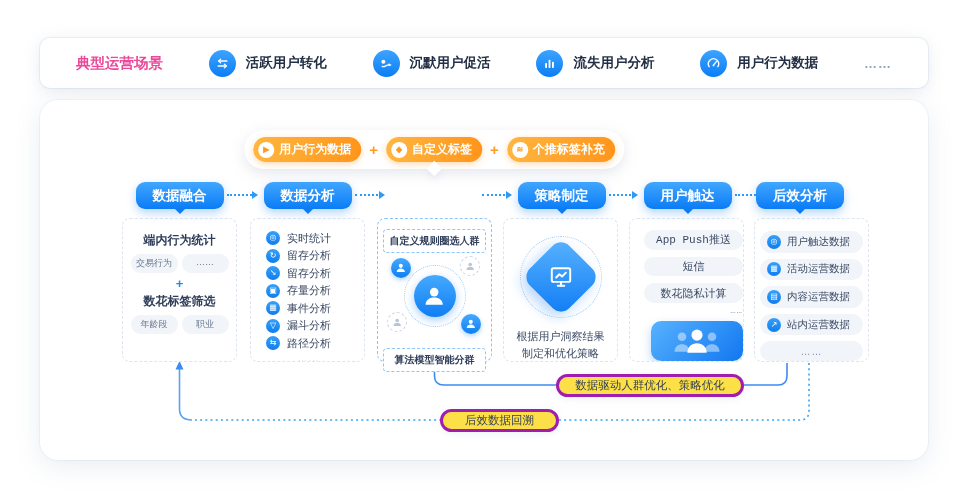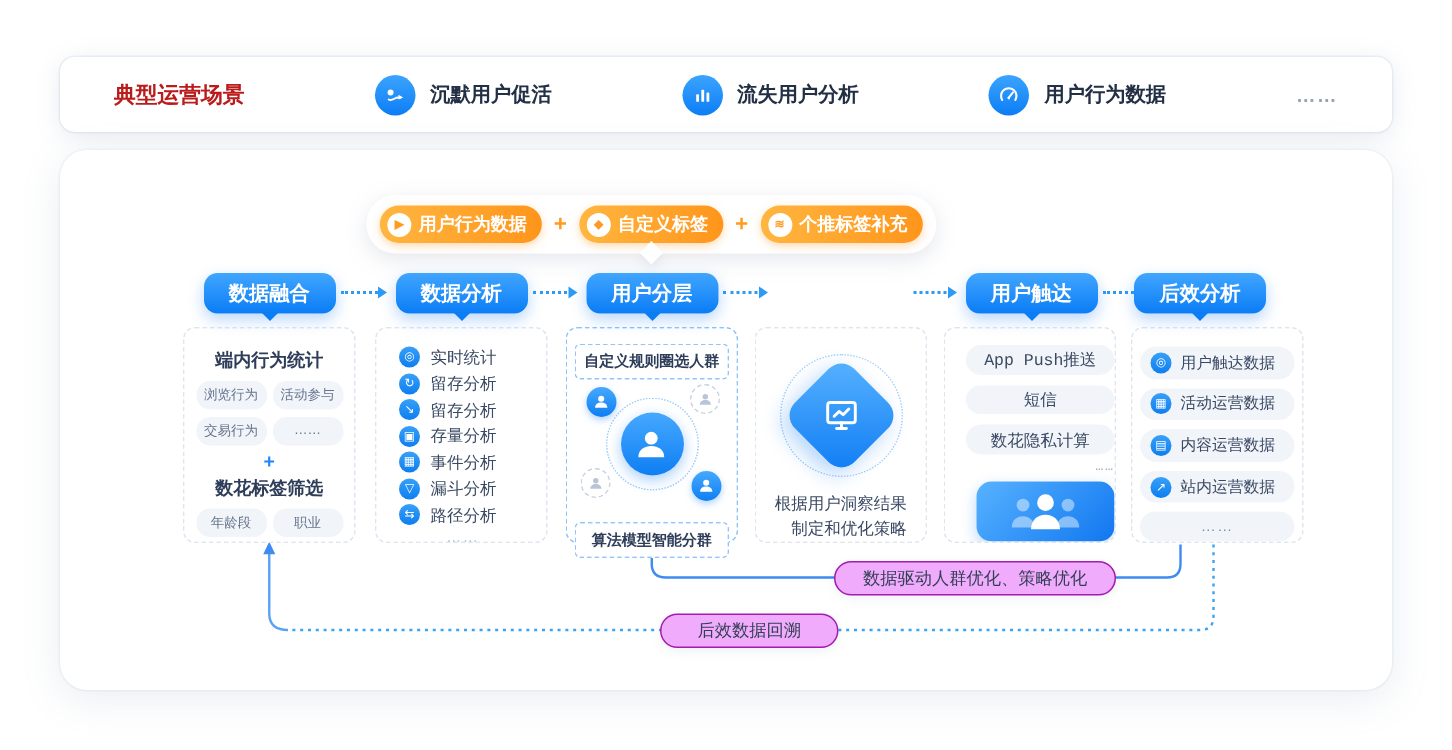--- a/index.html
+++ b/index.html
@@ -3,21 +3,21 @@
 <meta charset="utf-8">
 <style>
   * { margin:0; padding:0; box-sizing:border-box; }
   html,body { width:968px; height:500px; background:#fff; font-family:"Liberation Sans", sans-serif; overflow:hidden; }
   .app { position:absolute; inset:0; background:#fff; }
 
   
   .topbar { position:absolute; left:40px; top:38px; width:888px; height:50px; background:#fff;
             border-radius:10px; box-shadow:0 3px 16px rgba(120,140,170,.18), 0 0 0 1px rgba(232,238,246,.7);
             display:flex; align-items:center; justify-content:space-between; padding:0 36px; }
-  .tb-title { font-size:14.5px; font-weight:bold; color:#b91c1c; white-space:nowrap; }
+  .tb-title { font-size:14.5px; font-weight:bold; color:#ec4899; white-space:nowrap; }
   .tb-item { display:flex; align-items:center; gap:10px; cursor:pointer; }
   .tb-ic { width:27px; height:27px; border-radius:50%; background:linear-gradient(180deg,#3CA4FF,#0C7DF5);
            display:flex; align-items:center; justify-content:center; flex:none; }
   .tb-ic svg { width:15px; height:15px; }
   .tb-label { font-size:13.5px; font-weight:bold; color:#222F44; white-space:nowrap; }
   .tb-more { font-size:13px; color:#97A3B7; font-weight:bold; letter-spacing:1px; }
 
   
   .panel { position:absolute; left:40px; top:100px; width:888px; height:360px; background:#fff;
            border-radius:18px; box-shadow:0 6px 26px rgba(120,140,170,.16), 0 0 0 1px rgba(236,241,247,.6); }
@@ -81,54 +81,65 @@
   .av-ghost { background:#fff; border:1px dashed #C7D2E2; color:#B9C5D6; }
 
   
   .c4 { display:flex; flex-direction:column; align-items:center; padding-top:14px; }
   .diamond-wrap { position:relative; width:88px; height:88px; display:flex; align-items:center; justify-content:center; }
   .dot-ring { position:absolute; inset:3px; border:1.5px dotted #A5CEF8; border-radius:50%; }
   .diamond { width:56px; height:56px; border-radius:12px; transform:rotate(45deg);
              background:linear-gradient(135deg,#59B3FF,#0F7CF4); box-shadow:0 6px 14px rgba(20,120,240,.32);
              display:flex; align-items:center; justify-content:center; }
   .diamond svg { transform:rotate(-45deg); width:26px; height:26px; }
-  .c4-cap { margin-top:7px; font-size:11px; color:#3A4963; line-height:1.5; text-align:right; }
+  .c4-cap { margin-top:7px; font-size:11px; color:#3A4963; line-height:1.5; text-align:center; }
 
   
   .c5 { padding-top:11px; display:flex; flex-direction:column; align-items:flex-end; gap:7px;font-family:Liberation Mono, monospace; }
   .c5-pill { width:99px; height:23px; background:#F1F4F9; border-radius:12px; font-size:11px; color:#3A4963;
              display:flex; align-items:center; justify-content:center; white-space:nowrap; }
   .c5-more { font-size:9px; color:#98A6BE; letter-spacing:1px; margin:-4px 0 -2px; }
   .people-card { width:92px; height:47px; border-radius:10px; background:linear-gradient(135deg,#57B2FF,#1177F0);
                  display:flex; align-items:center; justify-content:center; box-shadow:0 4px 10px rgba(20,120,240,.3); }
   .people-card svg { width:52px; height:30px; }
 
   
   .c6 { padding-top:12px; display:flex; flex-direction:column; align-items:center; gap:6px; }
   .c6-pill { width:103px; height:22px; background:#F1F5FA; border-radius:11px; display:flex; align-items:center;
              gap:6px; padding-left:7px; font-size:10.5px; color:#3A4963; white-space:nowrap; }
   .c6-more { width:103px; height:20px; background:#F1F5FA; border-radius:10px; display:flex; align-items:center;
              justify-content:center; font-size:10px; color:#7C8FB0; letter-spacing:1px; }
 
   
   .lines { position:absolute; inset:0; pointer-events:none; }
-  .fb-pill { position:absolute; background:#f0abfc; border:1px solid #a21caf; border-radius:12px; display:flex;
+  .fb-pill { position:absolute; background:#fde047; border:3px solid #a21caf; border-radius:12px; display:flex;
              align-items:center; justify-content:center; font-size:11.5px; color:#333F55;
              box-shadow:0 2px 7px rgba(140,155,180,.14); white-space:nowrap; z-index:2; }
   .fb1 { left:516px; top:274px; width:188px; height:23px; }
   .fb2 { left:400px; top:309px; width:119px; height:23px; }
 </style>
 </head>
 <body>
 
 <div class="app">
 
   <div class="topbar">
     <div class="tb-title">典型运营场景</div>
 
+    <div class="tb-item">
+      <span class="tb-ic">
+        <svg viewBox="0 0 24 24" fill="none" stroke="#fff" stroke-width="2.2" stroke-linecap="round" stroke-linejoin="round">
+          <path d="M19 8H6"></path>
+            <path d="M9 5L6 8l3 3"></path>
+            <path d="M5 16h13"></path>
+            <path d="M15 13l3 3-3 3"></path>
+        </svg>
+      </span>
+      <span class="tb-label">活跃用户转化</span>
+    </div>
 
     <div class="tb-item">
       <span class="tb-ic">
         <svg viewBox="0 0 24 24">
           <circle cx="7" cy="9" r="3.2" fill="#fff"></circle>
           <path d="M5 16.5c4 3 8-4.5 12-1.5" fill="none" stroke="#fff" stroke-width="2" stroke-linecap="round"></path>
           <path d="M15.5 11.5l5 2.8-5.2 2.2z" fill="#fff"></path>
         </svg>
       </span>
       <span class="tb-label">沉默用户促活</span>
@@ -173,44 +184,40 @@
       </span>
       <span class="src-plus">+</span>
       <span class="src-pill">
         <span class="src-ic">≋</span>
         <span>个推标签补充</span>
       </span>
     </div>
 
     <div class="stage" style="left:139.5px">数据融合</div>
     <div class="stage" style="left:267.5px">数据分析</div>
-    <div class="stage" style="left:394.5px">用户分层</div>
+    <div class="stage" style="left:521.5px">策略制定</div>
     <div class="stage" style="left:647.5px">用户触达</div>
     <div class="stage" style="left:760px">后效分析</div>
 
     <div class="flow-arrow" style="left:187px;width:28px"></div>
     <div class="flow-arrow" style="left:315px;width:27px"></div>
     <div class="flow-arrow" style="left:442px;width:27px"></div>
     <div class="flow-arrow" style="left:569px;width:26px"></div>
     <div class="flow-arrow" style="left:695px;width:24px"></div>
 
     <svg class="lines" width="888" height="360" viewBox="0 0 888 360">
       <path d="M747,263 V276 Q747,285 738,285 H404 Q394.5,285 394.5,276 V268" stroke="#3E8BF2" stroke-width="1.6" fill="none"></path>
       <path d="M390.5,269.5 h8 l-4,-8.5 z" fill="#3E8BF2"></path>
       <path d="M769,263 V311 Q769,320 760,320 H152" stroke="#37A4F4" stroke-width="1.6" fill="none" stroke-dasharray="2 3.2"></path>
       <path d="M152,320 Q139.5,320 139.5,309 V268" stroke="#5AA2F2" stroke-width="1.6" fill="none"></path>
       <path d="M135.5,269.5 h8 l-4,-8.5 z" fill="#3E8BF2"></path>
     </svg>
 
     <div class="card c1" style="left:82px">
       <div class="c1-title">端内行为统计</div>
-      <div class="tagrow">
-        <span class="tag">浏览行为</span>
-        <span class="tag">活动参与</span>
-      </div>
       <div class="tagrow">
         <span class="tag">交易行为</span>
         <span class="tag">……</span>
       </div>
       <div class="c1-plus">+</div>
       <div class="c1-title">数花标签筛选</div>
       <div class="tagrow">
         <span class="tag">年龄段</span>
         <span class="tag">职业</span>
       </div>

